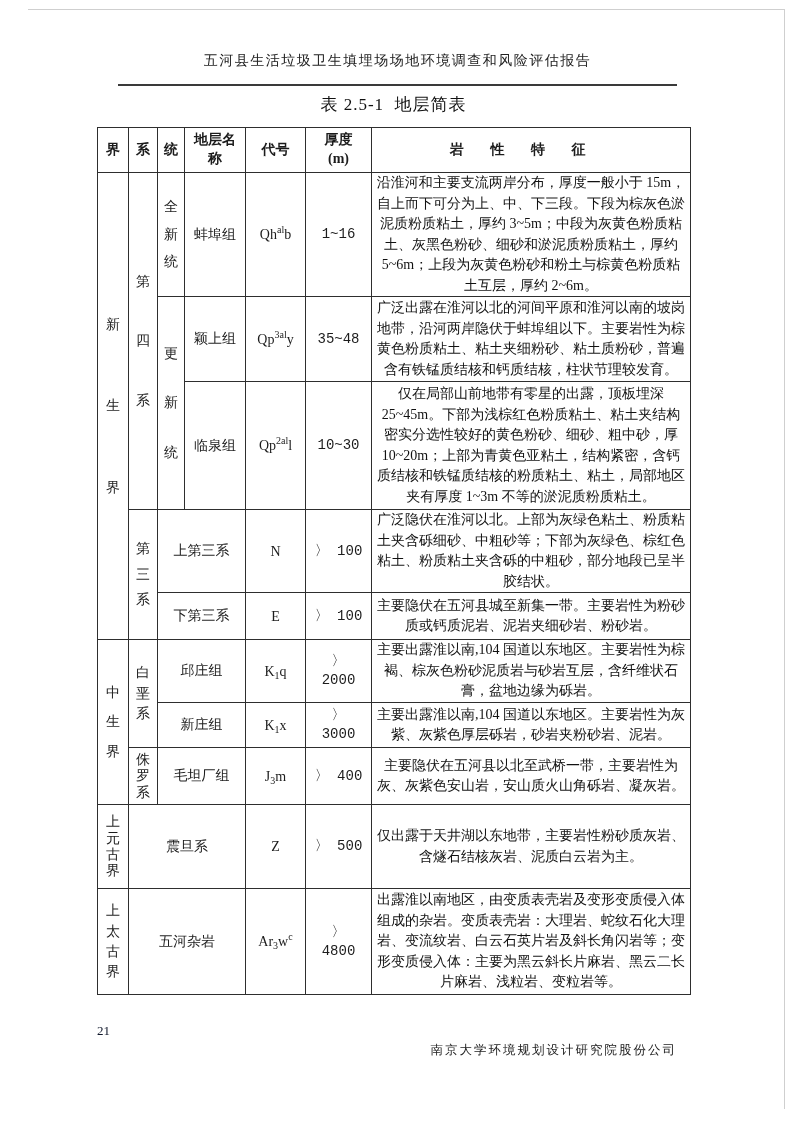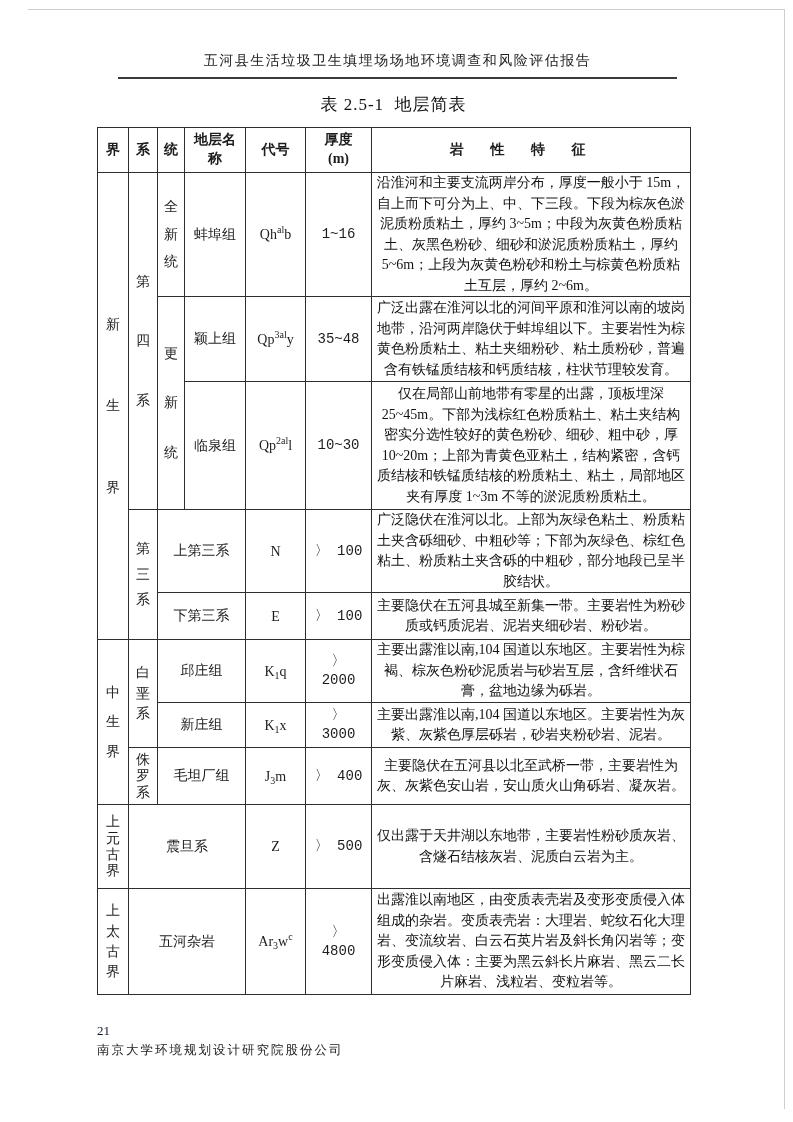--- a/index.html
+++ b/index.html
@@ -8,21 +8,21 @@
     font-family:"Liberation Serif","DejaVu Serif",serif;color:#1c1c1c;
     overflow:hidden;
   }
   
   .frame-top{position:absolute;top:9px;left:28px;width:756px;height:0;border-top:1px solid #cfcfcf;}
   .frame-right{position:absolute;top:9px;right:8px;width:0;height:1100px;border-left:1px solid #cfcfcf;}
 
   .doc-header{
     position:absolute;top:52px;left:118px;width:559px;
     text-align:center;font-size:14px;letter-spacing:1.5px;color:#222;
-    padding-bottom:7px;border-bottom:2px solid #3a3a3a;
+    padding-bottom:14px;border-bottom:2px solid #3a3a3a;
   }
   .table-title{
     position:absolute;top:93px;left:97px;width:593px;
     text-align:center;font-weight:normal;font-size:17px;letter-spacing:1px;color:#111;
     white-space:pre;
   }
   table.strata{
     position:absolute;left:97px;top:127px;width:593px;
     border-collapse:collapse;table-layout:fixed;
   }
@@ -45,21 +45,21 @@
   tr.rh-head{height:45px}
   tr.rh1{height:123px} tr.rh2{height:85px} tr.rh3{height:128px}
   tr.rh4{height:82px}  tr.rh5{height:47px} tr.rh6{height:63px}
   tr.rh7{height:45px}  tr.rh8{height:57px} tr.rh9{height:84px}
   tr.rh10{height:106px}
   .page-number{
     position:absolute;top:1023px;left:97px;width:593px;
     font-size:13px;color:#0f172a;
   }
   .footer-company{
-    position:absolute;top:1042px;left:97px;width:580px;
+    position:absolute;top:1042px;left:97px;width:580px;text-align:right;
     font-size:12.5px;letter-spacing:2px;color:#222;
   }
 </style>
 </head>
 <body>
 
 <div class="frame-top"></div>
 <div class="frame-right"></div>
 
 <div class="doc-header">五河县生活垃圾卫生填埋场场地环境调查和风险评估报告</div>

